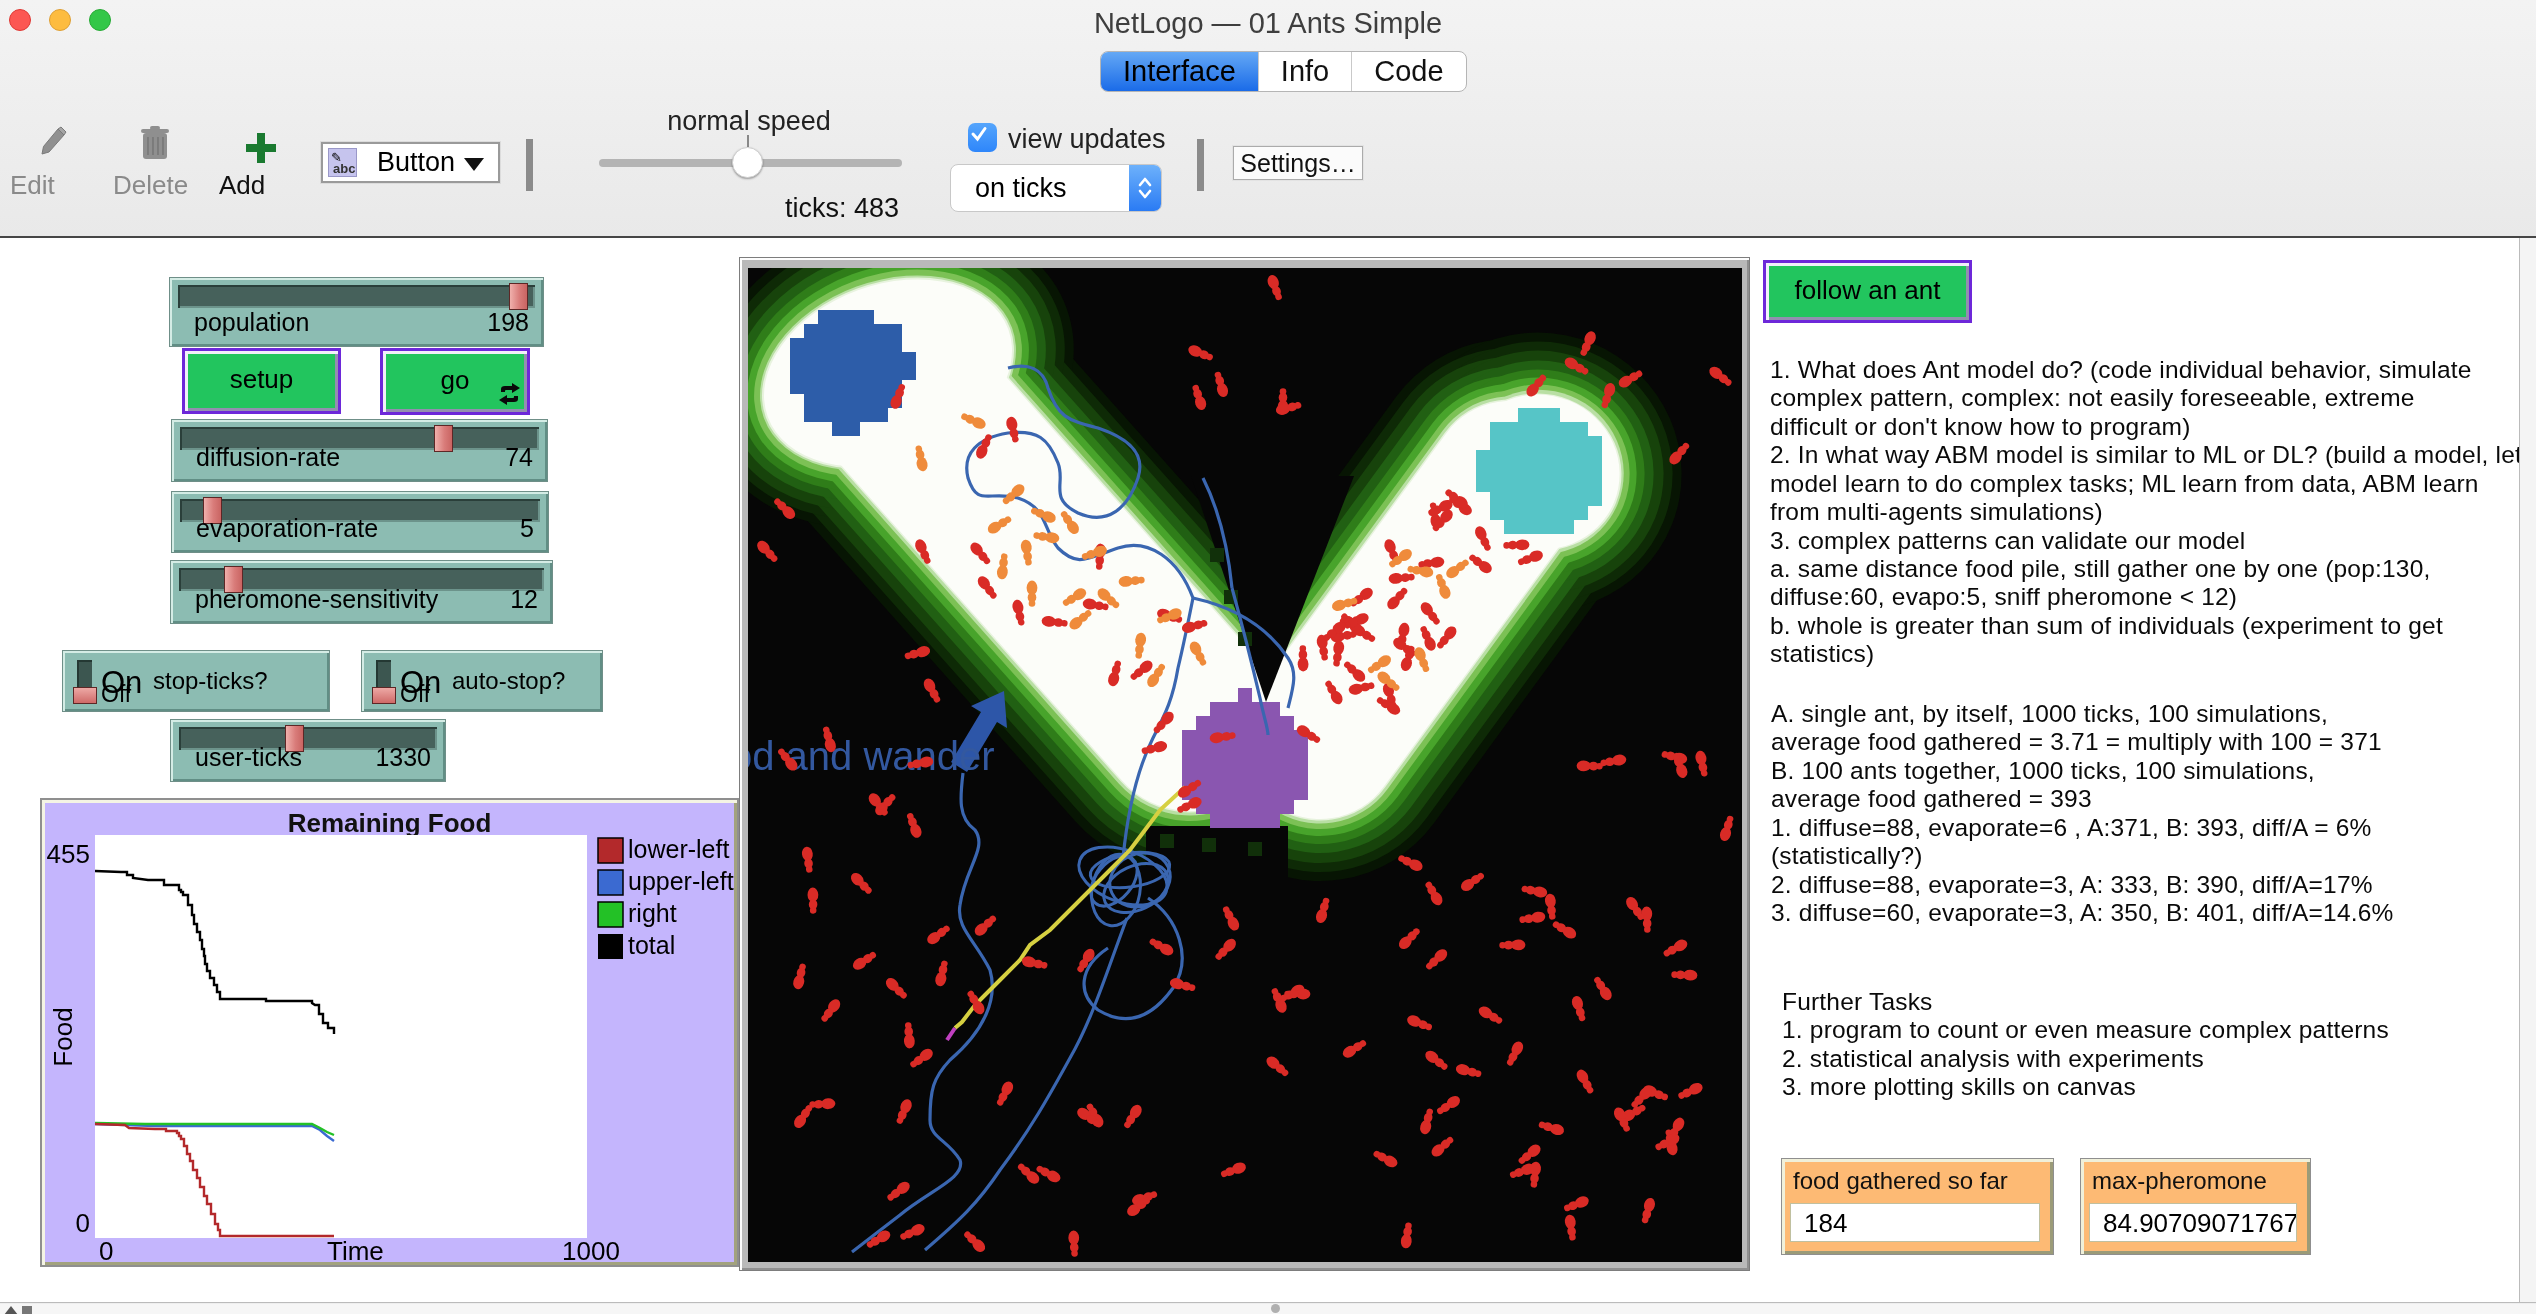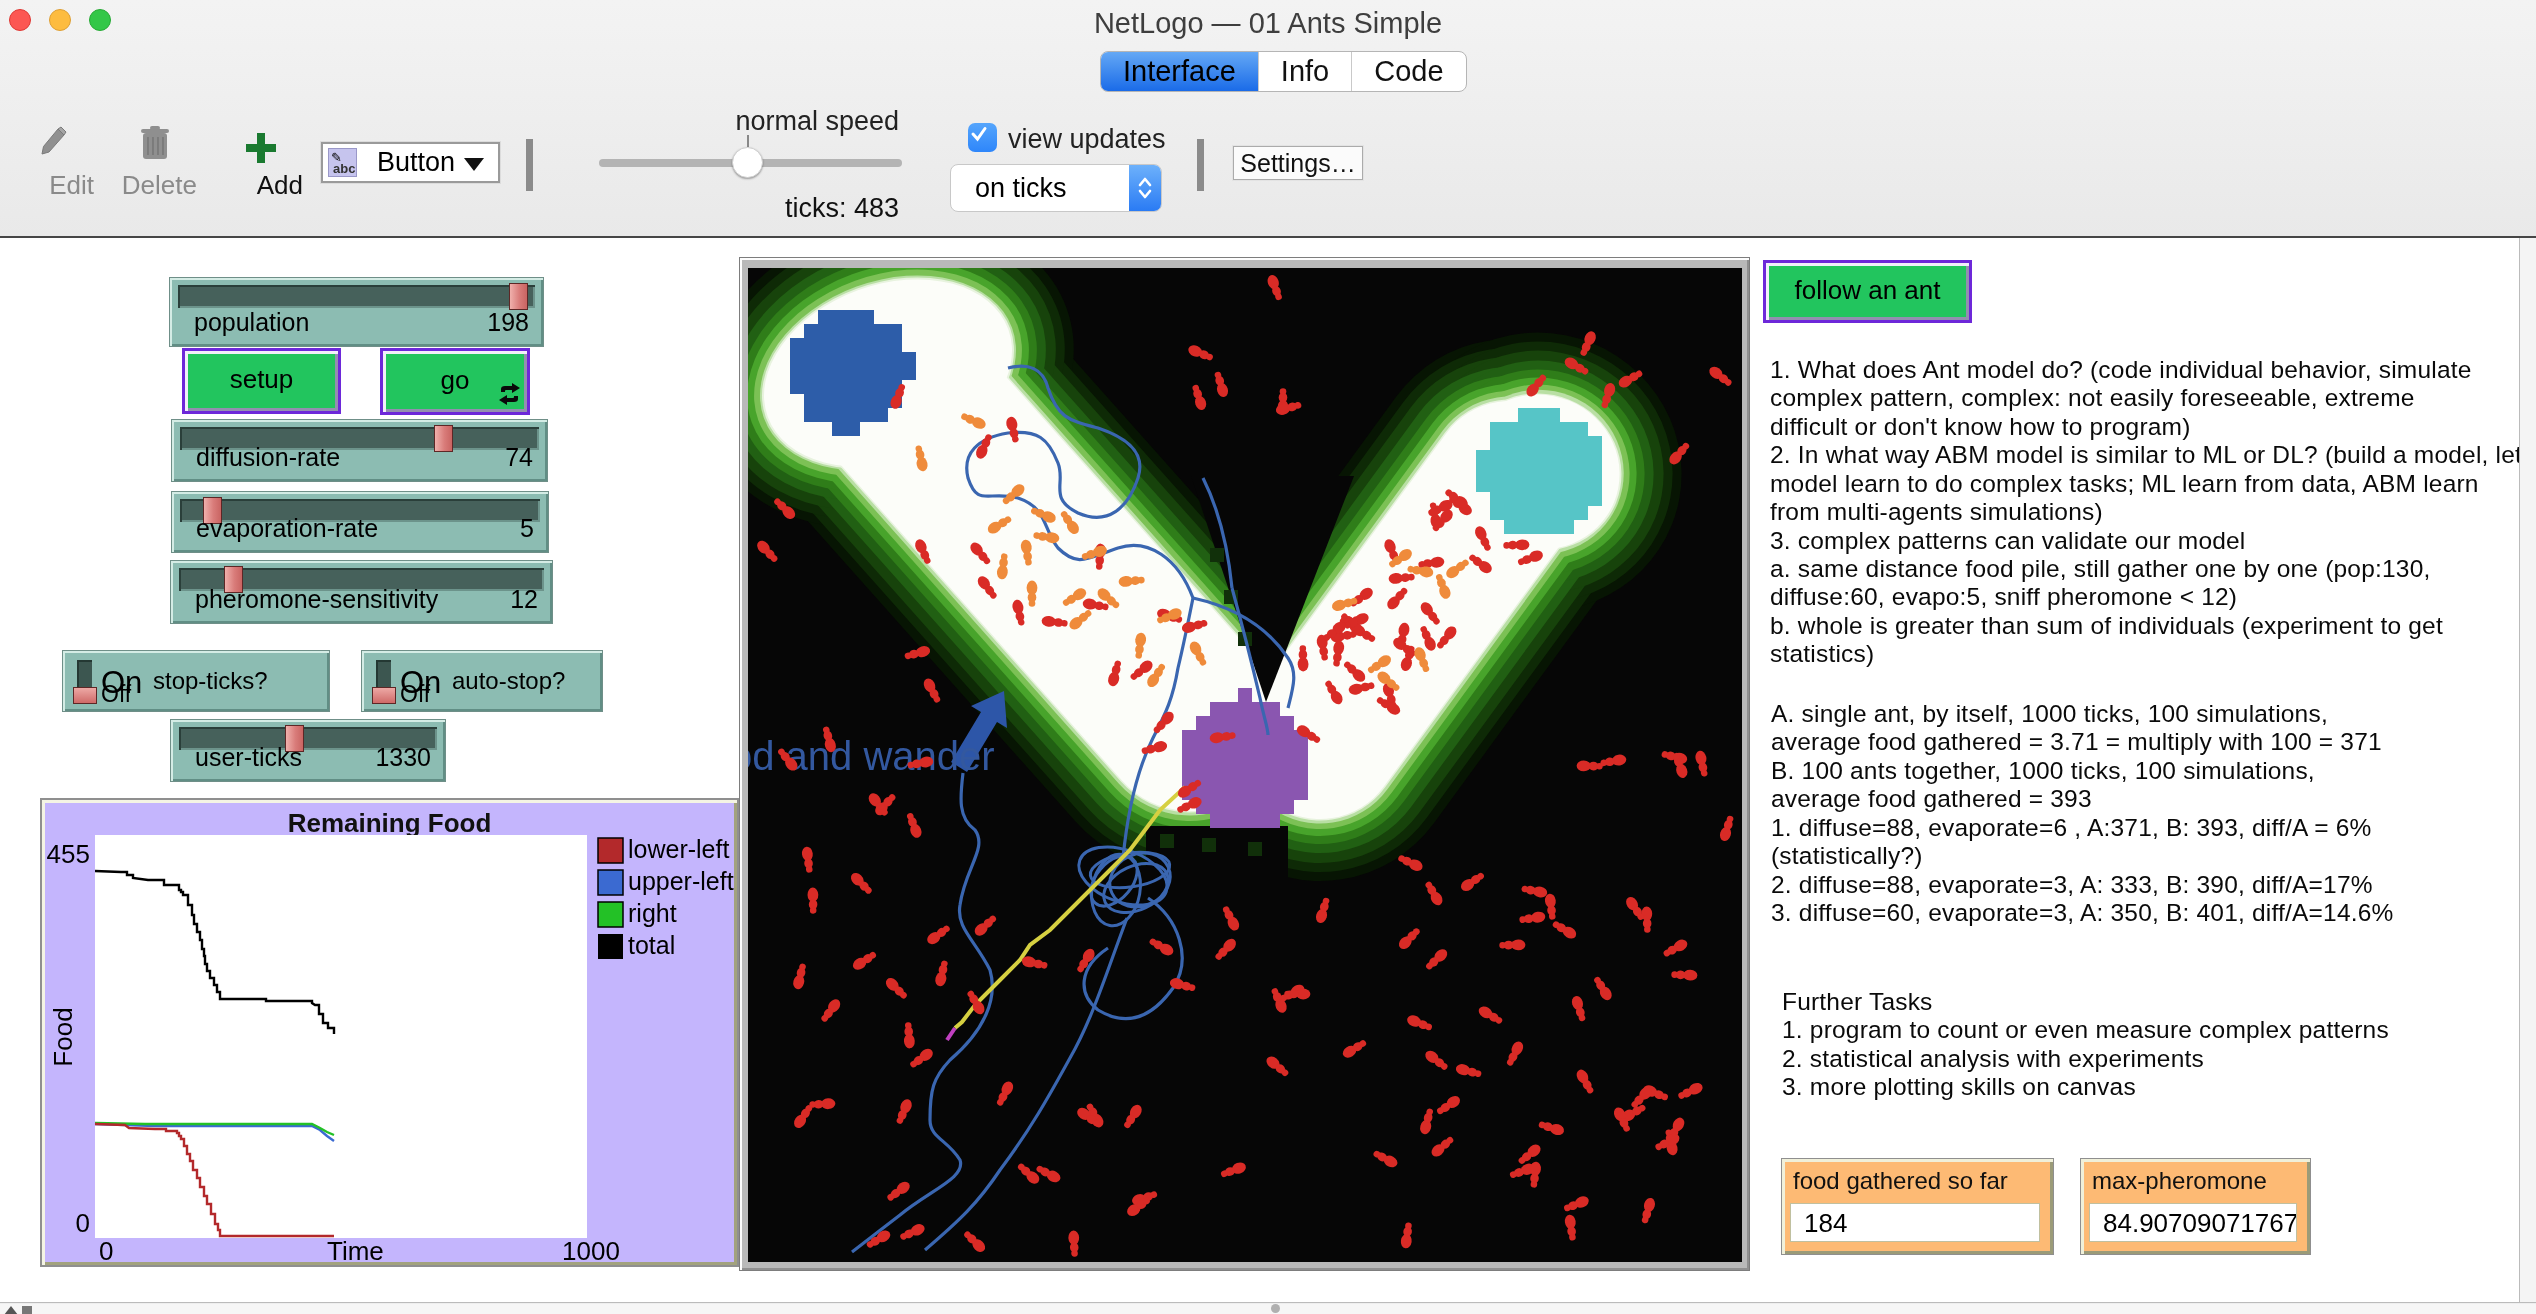--- a/index.html
+++ b/index.html
@@ -3,27 +3,27 @@
 *{margin:0;padding:0;box-sizing:border-box}
 html,body{width:2536px;height:1314px;overflow:hidden;background:#fff;font-family:"Liberation Sans",sans-serif}
 .topbar{position:absolute;left:0;top:0;width:2536px;height:237px;background:linear-gradient(#f3f3f3,#e9e9e9)}
 .light{position:absolute;top:9px;width:22px;height:22px;border-radius:50%;border:1px solid}
 .wtitle{position:absolute;left:0;top:7px;width:2536px;text-align:center;font-size:29px;color:#3e3e3e}
 .tabs{position:absolute;left:1100px;top:51px;height:41px;display:flex;border:1px solid #b5b5b5;border-radius:8px;overflow:hidden;background:#fff}
 .tab{font-size:29px;color:#111;padding:12px 22px;display:flex;align-items:center;border-right:1px solid #c9c9c9}
 .tab:last-child{border-right:none}
 .tab.sel{background:linear-gradient(#64a8f5,#1a6be8);color:#000}
 .ticon{position:absolute}
-.tlab{position:absolute;font-size:26px;color:#8a8a8a;text-align:right}
+.tlab{position:absolute;font-size:26px;color:#8a8a8a;text-align:left}
 .combo{position:absolute;background:#fff;border:2px solid #9a9a9a;outline:1px solid #dcdcdc;display:flex;align-items:center}
 .cicon{position:absolute;left:5px;top:4px;width:29px;height:29px;background:#c6c4ee;border:1px solid #9a98c8}
 .ctext{position:absolute;left:54px;font-size:27px;top:3px}
 .carrow{position:absolute;right:14px;top:14px;width:0;height:0;border-left:10px solid transparent;border-right:10px solid transparent;border-top:13px solid #111}
 .vsep{position:absolute;top:139px;width:7px;height:52px;background:#8b8b8b}
-.speedlab{position:absolute;left:599px;top:106px;width:300px;text-align:right;font-size:27px;color:#222}
+.speedlab{position:absolute;left:599px;top:106px;width:300px;text-align:center;font-size:27px;color:#222}
 .strack{position:absolute;left:599px;top:159px;width:303px;height:8px;border-radius:4px;background:#b4b4b4}
 .sknob{position:absolute;left:732px;top:147px;width:31px;height:31px;border-radius:50%;background:#fff;border:1px solid #d0d0d0;box-shadow:0 1px 2px rgba(0,0,0,.35)}
 .ticks{position:absolute;left:599px;top:193px;width:300px;text-align:right;font-size:27px;color:#111}
 .cbx{position:absolute;left:968px;top:123px;width:29px;height:29px;background:linear-gradient(#55a5fc,#2e86fa);border-radius:7px}
 .cbxlab{position:absolute;left:1008px;top:124px;font-size:27px;color:#222}
 .onticks{position:absolute;left:950px;top:164px;width:212px;height:48px;background:#fff;border:1px solid #c8c8c8;border-radius:8px}
 .onticks span{position:absolute;left:24px;top:8px;font-size:27px}
 .spin{position:absolute;right:0;top:0;width:32px;height:46px;background:linear-gradient(#6db1fb,#2a7bf4);border-radius:0 7px 7px 0;display:flex;align-items:center;justify-content:center}
 .settings{position:absolute;left:1233px;top:146px;width:130px;height:34px;background:#fbfbfb;border:1px solid #ababab;outline:1px solid #e3e3e3;font-size:25px;text-align:center;color:#111;line-height:33px}
 .darkline{position:absolute;left:0;top:236px;width:2536px;height:2px;background:#464646}

